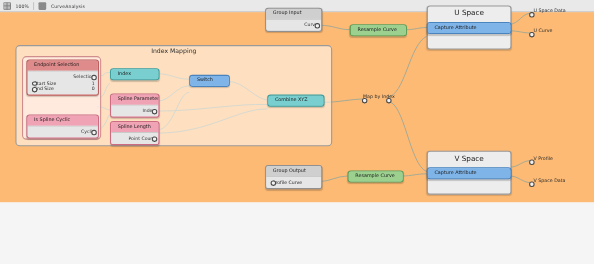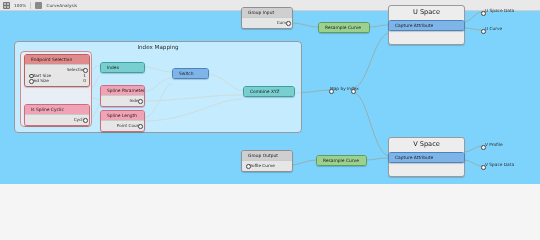--- a/index.html
+++ b/index.html
@@ -4,21 +4,21 @@
 <style>
   html,body{margin:0;padding:0;}
   body{
     width:540px;height:184px;overflow:hidden;
     background:#f5f5f5;
     font-family:"DejaVu Sans", sans-serif;
     font-size:5px;
     color:#1a1a1a;
     position:relative;
   }
-  #canvas{position:absolute;left:0;top:0;width:540px;height:184px;background:#7dd3fc;}
+  #canvas{position:absolute;left:0;top:0;width:540px;height:184px;background:#fdba74;}
   svg.wires{position:absolute;left:0;top:0;width:540px;height:184px;pointer-events:none;}
 
   
   .toolbar{
     position:absolute;left:0;top:0;width:540px;height:11px;
     background:#e9e9e9;border-bottom:1px solid #cfcfcf;
     display:flex;align-items:center;gap:4px;padding-left:3px;
     box-sizing:border-box;
   }
   .tb-icon{width:7px;height:7px;border-radius:1px;background:#8a8a8a;display:inline-block;}

